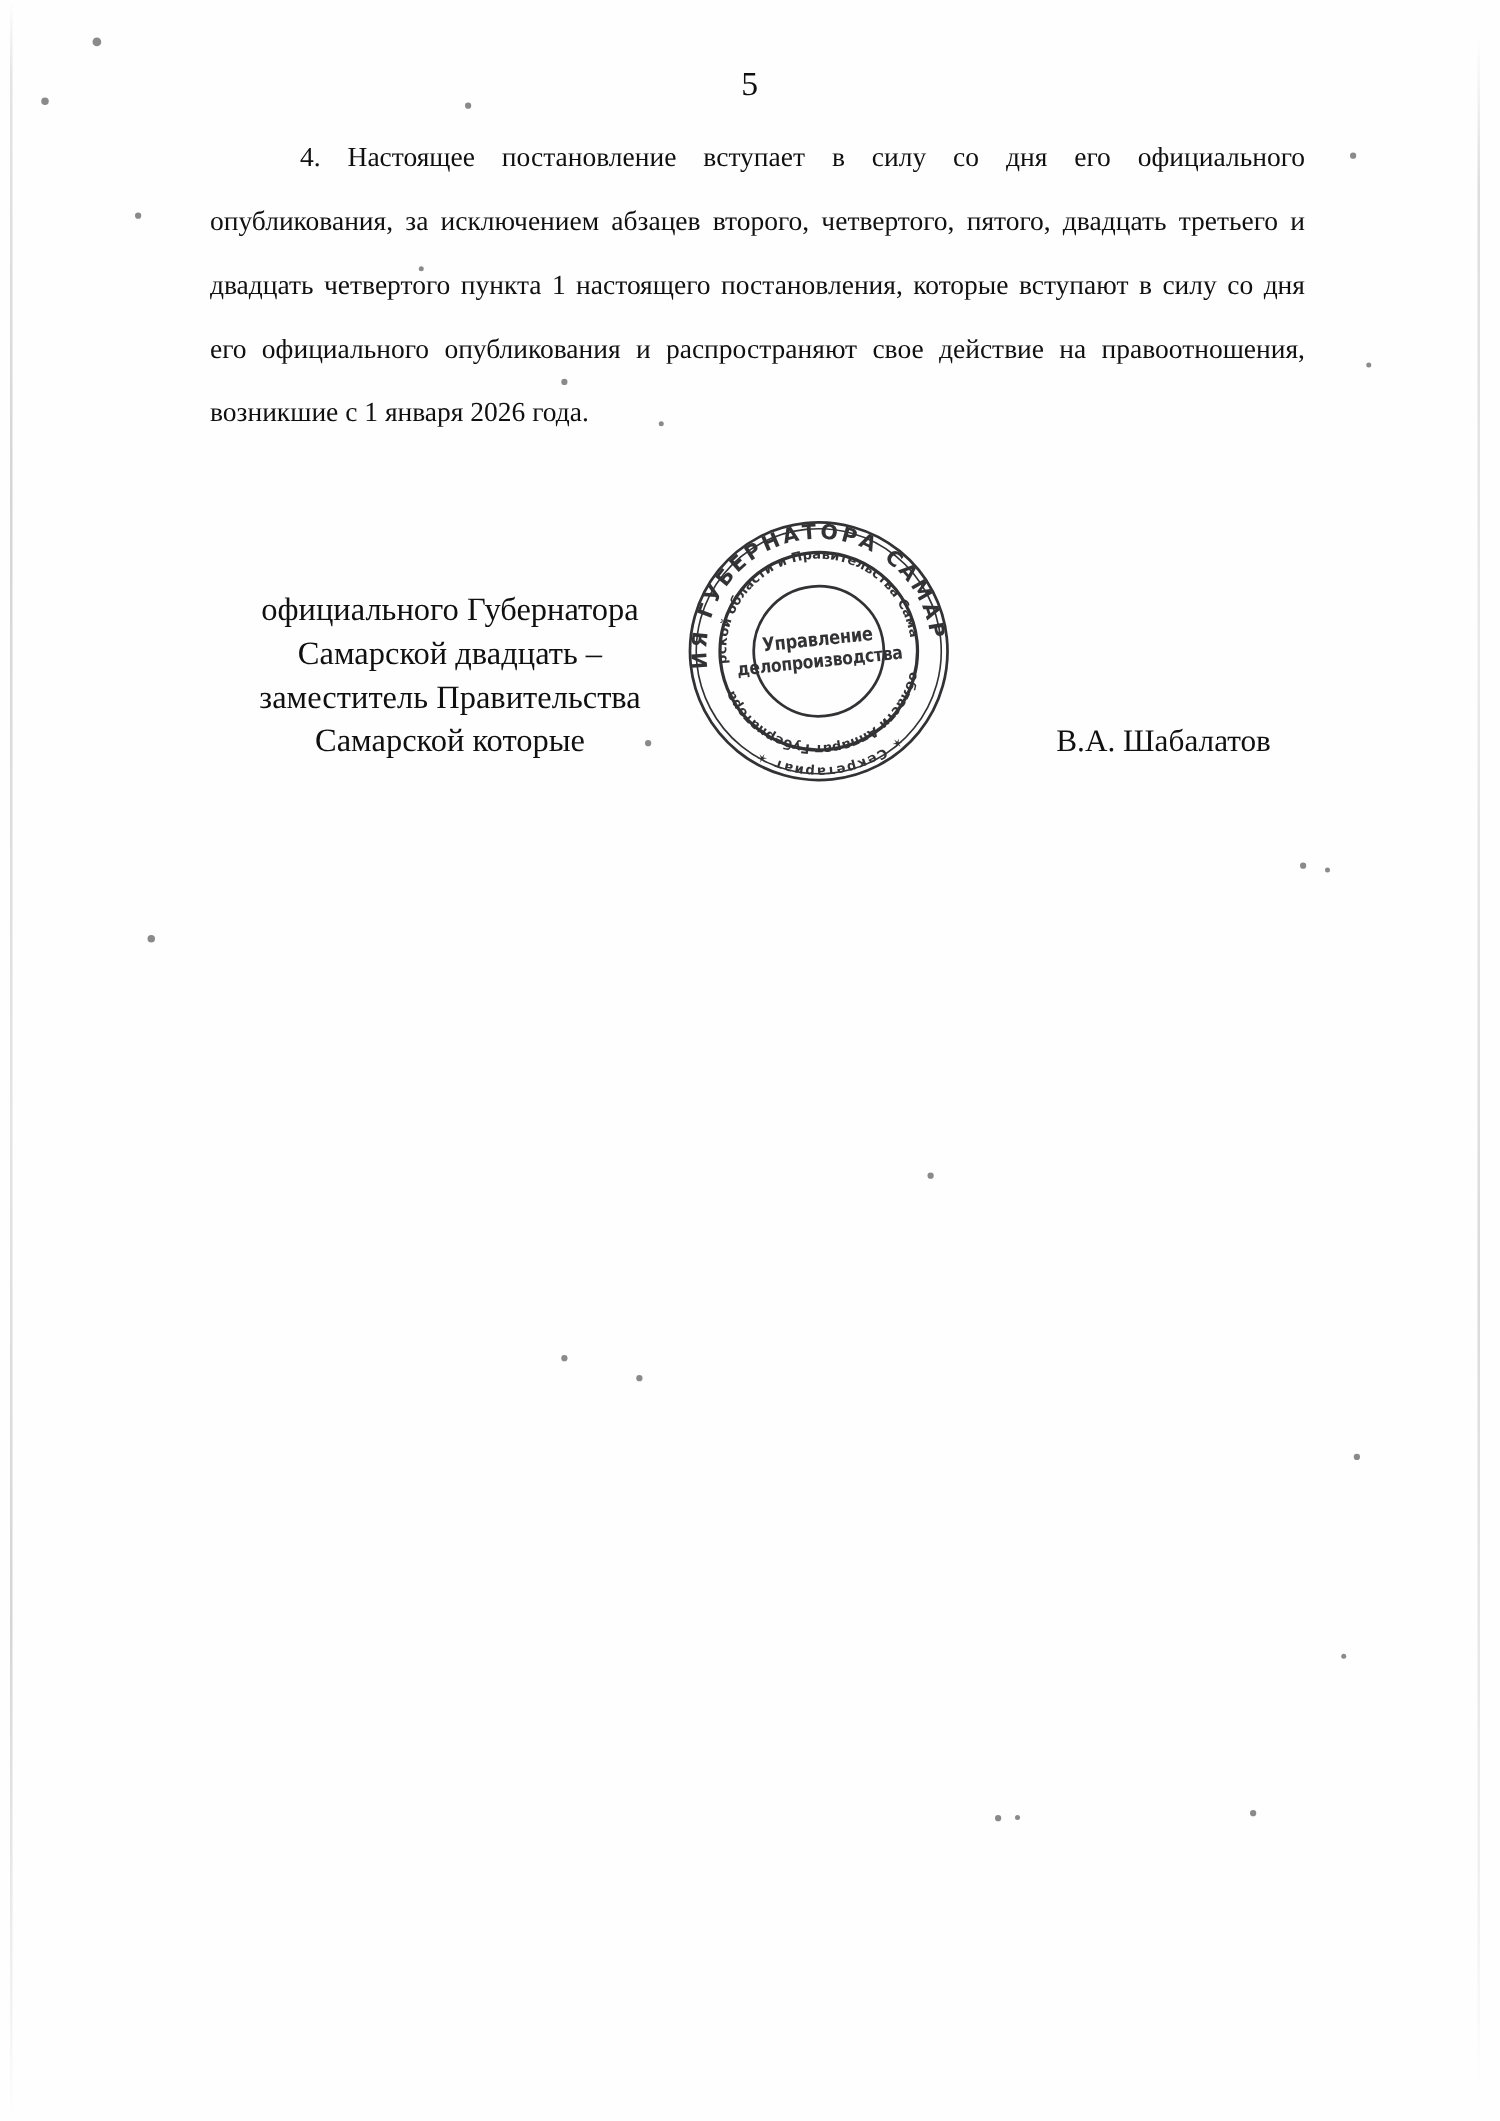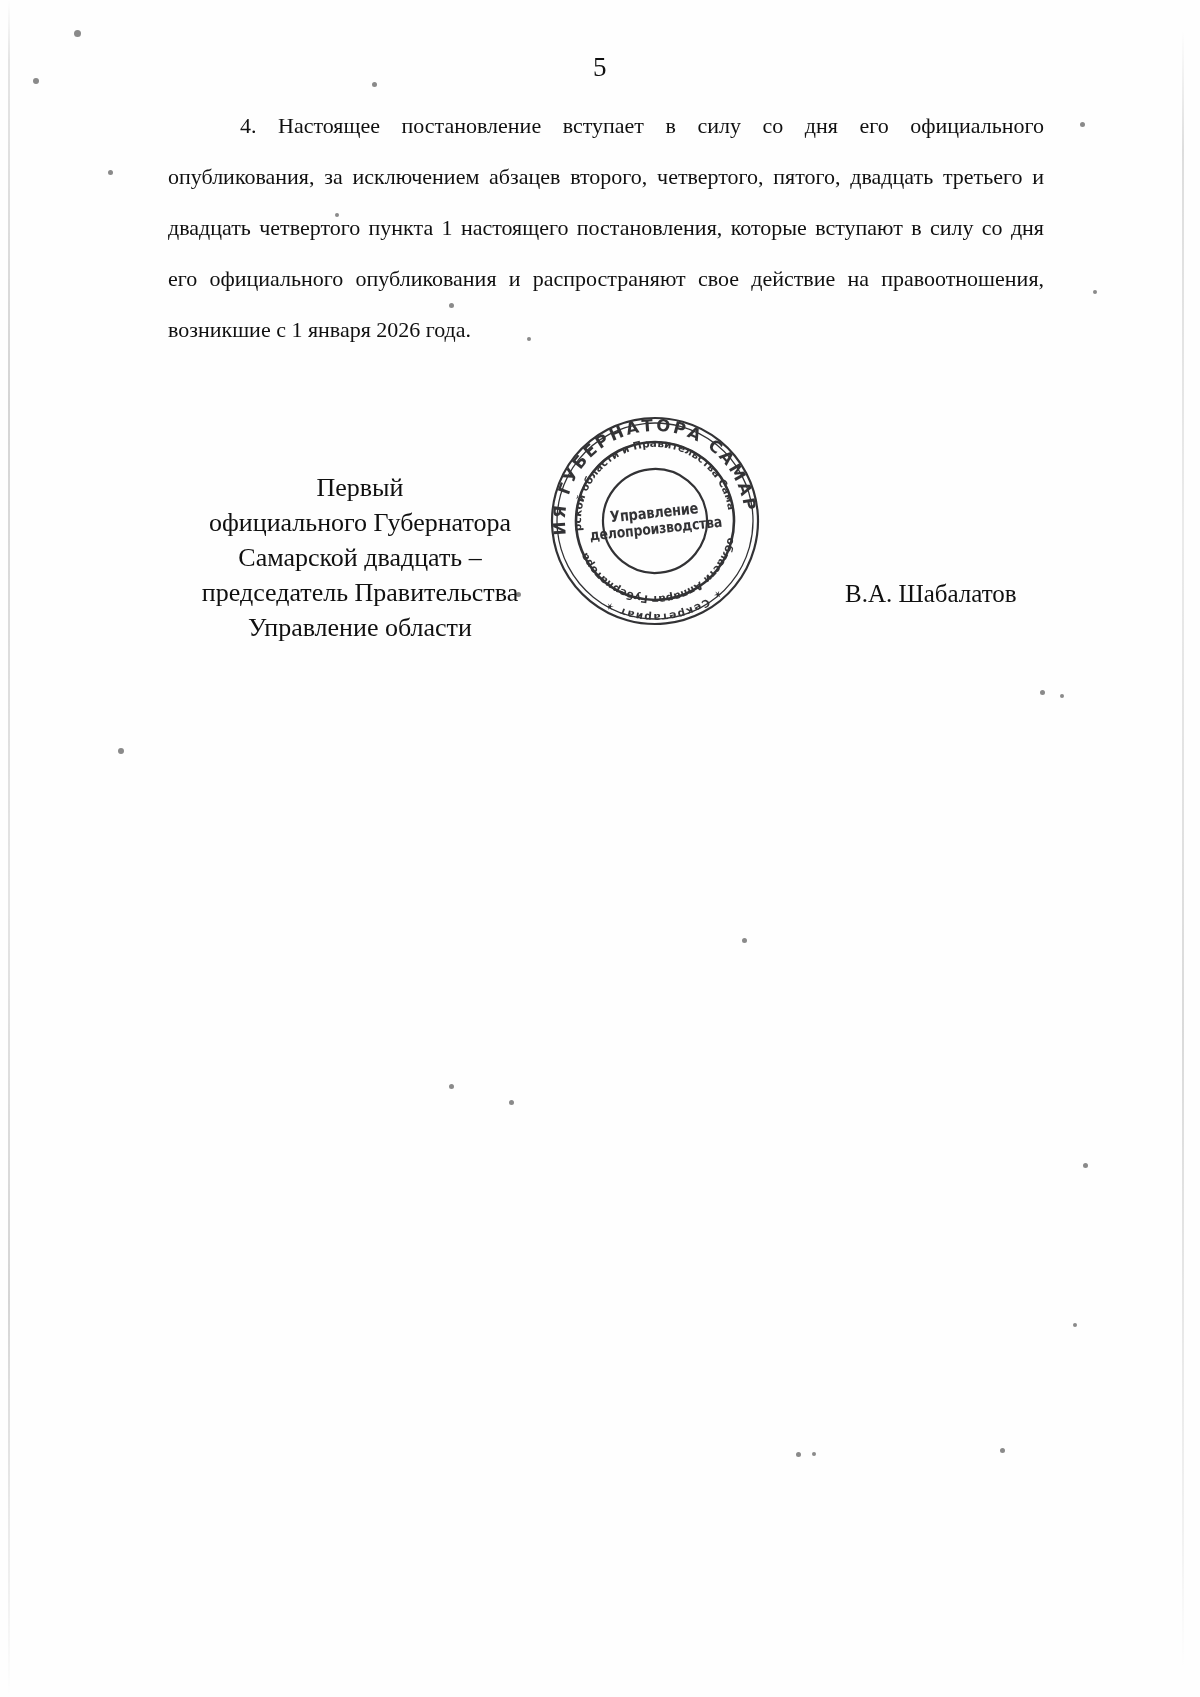--- a/index.html
+++ b/index.html
@@ -162,25 +162,24 @@
   <div class="speck" style="left:812px; top:1452px;width:4px;  height:4px;"></div>
   <div class="speck" style="left:1000px;top:1448px;width:5px;  height:5px;"></div>
 
   <div class="page-number">5</div>
 
   <div class="body-text">
     <p>4. Настоящее постановление вступает в силу со дня его официального опубликования, за исключением абзацев второго, четвертого, пятого, двадцать третьего и двадцать четвертого пункта 1 настоящего постановления, которые вступают в силу со дня его официального опубликования и распространяют свое действие на правоотношения, возникшие с 1 января 2026 года.</p>
   </div>
 
   <div class="signature-block">
-    <span class="line">Первый</span>
     <span class="line">официального Губернатора</span>
     <span class="line">Самарской двадцать –</span>
-    <span class="line">председатель Правительства</span>
-    <span class="line">Управление области</span>
+    <span class="line">заместитель Правительства</span>
+    <span class="line">Самарской которые</span>
   </div>
 
   <div class="signer-name">В.А. Шабалатов</div>
 
   <div class="seal">
     <svg viewBox="0 0 214 214" xmlns="http://www.w3.org/2000/svg" aria-hidden="true">
       <defs>
         <path id="sealArcOuterTop" d="M 17,107 A 90,90 0 0 1 197,107"></path>
         <path id="sealArcOuterBottom" d="M 200,107 A 93,93 0 0 1 14,107"></path>
         <path id="sealArcInnerTop" d="M 33,107 A 74,74 0 0 1 181,107"></path>

